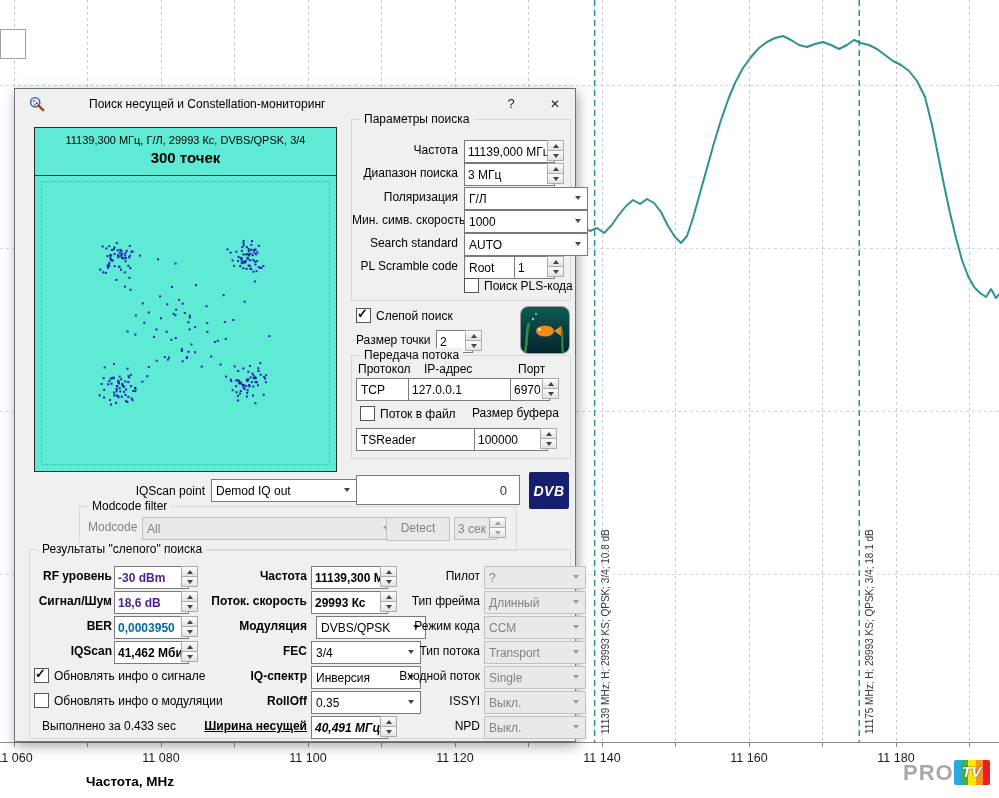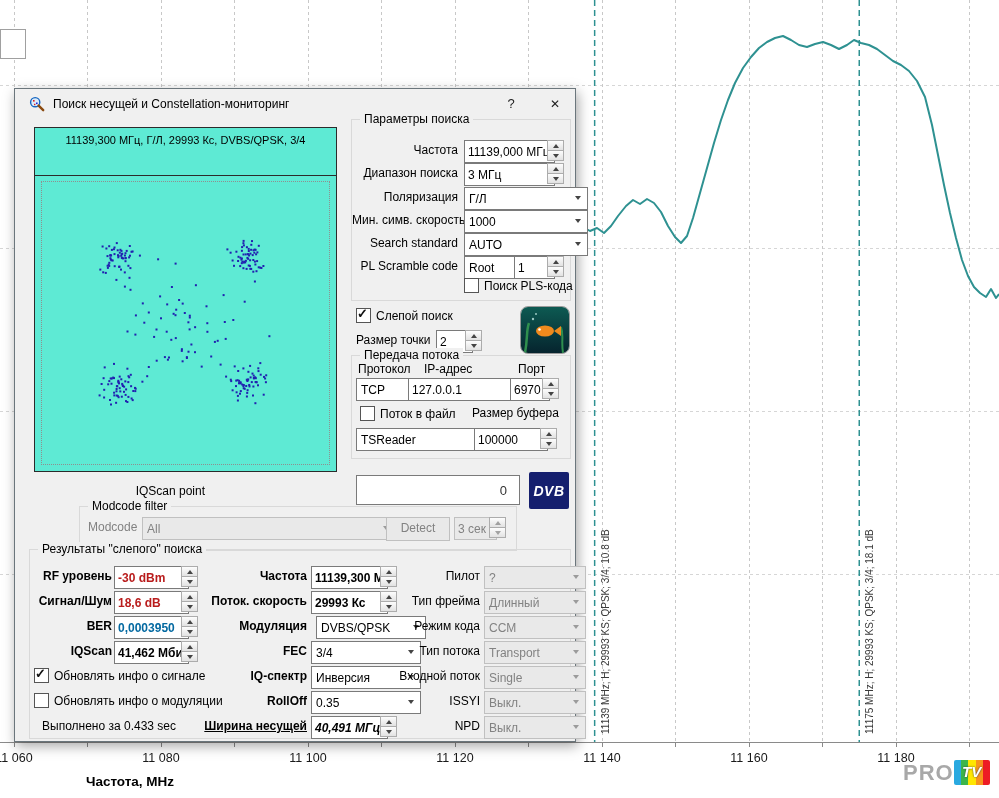--- a/index.html
+++ b/index.html
@@ -24,39 +24,39 @@
   .progtv{position:absolute;left:903px;top:760px;z-index:1;display:flex;}
   .progtv .pro{color:#a8a8a8;font-weight:bold;font-size:22px;letter-spacing:1px;}
   .progtv .tvbox{display:inline-block;width:36px;height:25px;margin-left:0;border-radius:2px;position:relative;
     background:linear-gradient(90deg,#2aa9e0 0 20%,#3cb54a 20% 40%,#ffe600 40% 60%,#f7941d 60% 80%,#ed1c24 80% 100%);}
   .progtv .tv{position:absolute;left:0;right:0;top:3px;text-align:center;color:#fff;font-weight:bold;
     font-style:italic;font-size:15px;text-shadow:0 0 2px #333;}
 
   
   .dialog{position:absolute;left:14px;top:88px;width:560px;height:652px;background:#f0f0f0;
     border:1px solid #6b767c;box-shadow:2px 4px 12px rgba(0,0,0,.35);z-index:10;font-size:12px;color:#000;}
-  .titlebar{position:absolute;left:0;top:0;right:0;height:30px;display:flex;align-items:center;padding-left:14px;}
+  .titlebar{position:absolute;left:0;top:0;right:0;height:30px;display:flex;align-items:center;padding-left:14px;gap:36px;}
   .title-text{margin-left:8px;font-size:12px;}
   .tbtn{position:absolute;top:2px;height:26px;text-align:center;line-height:26px;font-size:13px;color:#222;cursor:pointer;}
   .btn-help{left:478px;width:36px;}
   .btn-close{left:524px;width:32px;font-size:12px;}
 
   .group{position:absolute;border:1px solid #d9d9d9;}
   .group-label{position:absolute;top:-8px;left:8px;background:#f0f0f0;padding:0 4px;white-space:nowrap;}
 
   .lbl{position:absolute;height:21px;line-height:21px;white-space:nowrap;}
   .r{text-align:right;}
   .b{font-weight:bold;}
   .ul{text-decoration:underline;}
 
   .tb{position:absolute;height:21px;background:#fff;border:1px solid #7a7a7a;display:flex;align-items:center;
     padding:0 3px;overflow:hidden;white-space:nowrap;font-size:12px;}
   .tb.b{font-weight:bold;}
   .it{font-style:italic;}
-  .val-blue{color:#b91c1c;align-items:center;}
+  .val-blue{color:#4c1d95;align-items:center;}
   .val-red{color:#0369a1;}
 
   .spin{position:absolute;width:17px;height:21px;display:flex;flex-direction:column;}
   .spin i{flex:1;position:relative;background:linear-gradient(#fdfdfd,#e2e2e2);border:1px solid #acacac;margin-top:-1px;}
   .spin i:first-child{margin-top:0;}
   .spin i::after{content:"";position:absolute;left:50%;top:50%;transform:translate(-50%,-50%);
     border-left:3px solid transparent;border-right:3px solid transparent;}
   .spin i.up::after{border-bottom:4px solid #444;}
   .spin i.dn::after{border-top:4px solid #444;}
   .spin.dis i::after{opacity:.45;}
@@ -160,20 +160,21 @@
       <line x1="9.6" y1="9.6" x2="14.2" y2="14.2" stroke="#8a4a10" stroke-width="2.4" stroke-linecap="round"></line>
     </svg>
     <span class="title-text">Поиск несущей и Constellation-мониторинг</span>
   </div>
   <div class="tbtn btn-help">?</div>
   <div class="tbtn btn-close">✕</div>
 
   <div class="const-panel">
     <div class="const-head">
       <div class="const-line1">11139,300 МГц, Г/Л, 29993 Кс, DVBS/QPSK, 3/4</div>
+      <div class="const-line2">300 точек</div>
     </div>
     <div class="const-plot">
       <svg id="const-svg" width="285" height="280">
           <rect x="62.8" y="89.9" width="2" height="2" fill="#2121b0"></rect>
           <rect x="78.2" y="72.8" width="2" height="2" fill="#2121b0"></rect>
           <rect x="71.5" y="71.1" width="2" height="2" fill="#2121b0"></rect>
           <rect x="87.0" y="72.7" width="2" height="2" fill="#2121b0"></rect>
           <rect x="70.9" y="66.2" width="2" height="2" fill="#2121b0"></rect>
           <rect x="75.3" y="74.3" width="2" height="2" fill="#2121b0"></rect>
           <rect x="89.6" y="68.5" width="2" height="2" fill="#2121b0"></rect>
@@ -588,20 +589,23 @@
     <div class="tb" style="left:122px;top:72px;width:66px">
         <span>100000</span>
       </div>
     <div class="spin" style="left:188px;top:72px">
         <i class="up"></i>
         <i class="dn"></i>
       </div>
   </div>
 
   <div class="lbl r" style="left:56px;top:392px;width:134px">IQScan point</div>
+  <div class="combo" style="left:196px;top:390px;width:122px">
+      <span>Demod IQ out</span>
+    </div>
 
   <div class="progressbox">
       <span>0</span>
     </div>
   <div class="dvb">DVB</div>
 
   <div class="group" style="left:64px;top:417px;width:436px;height:43px">
     <span class="group-label">Modcode filter</span>
     <div class="lbl" style="left:8px;top:10px;color:#828282">Modcode</div>
     <div class="combo dis" style="left:62px;top:10px;width:230px">

